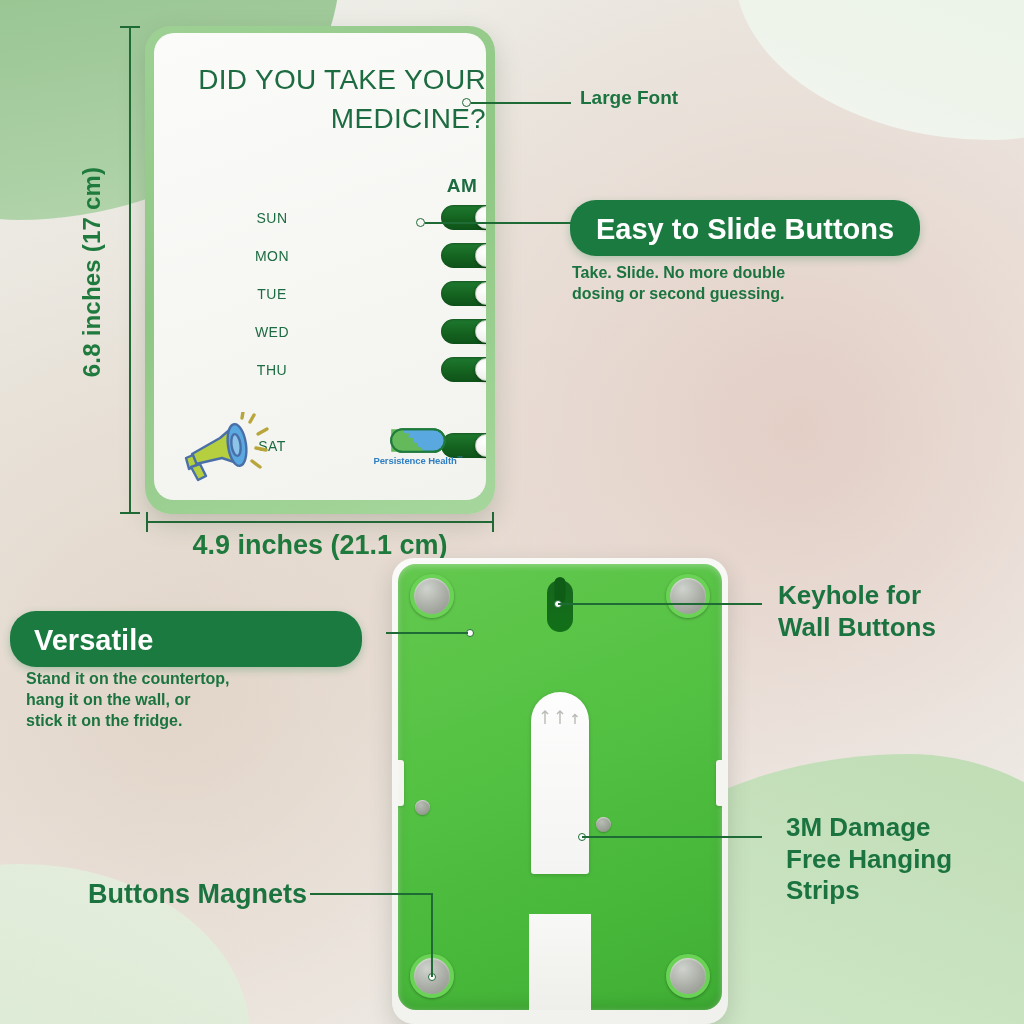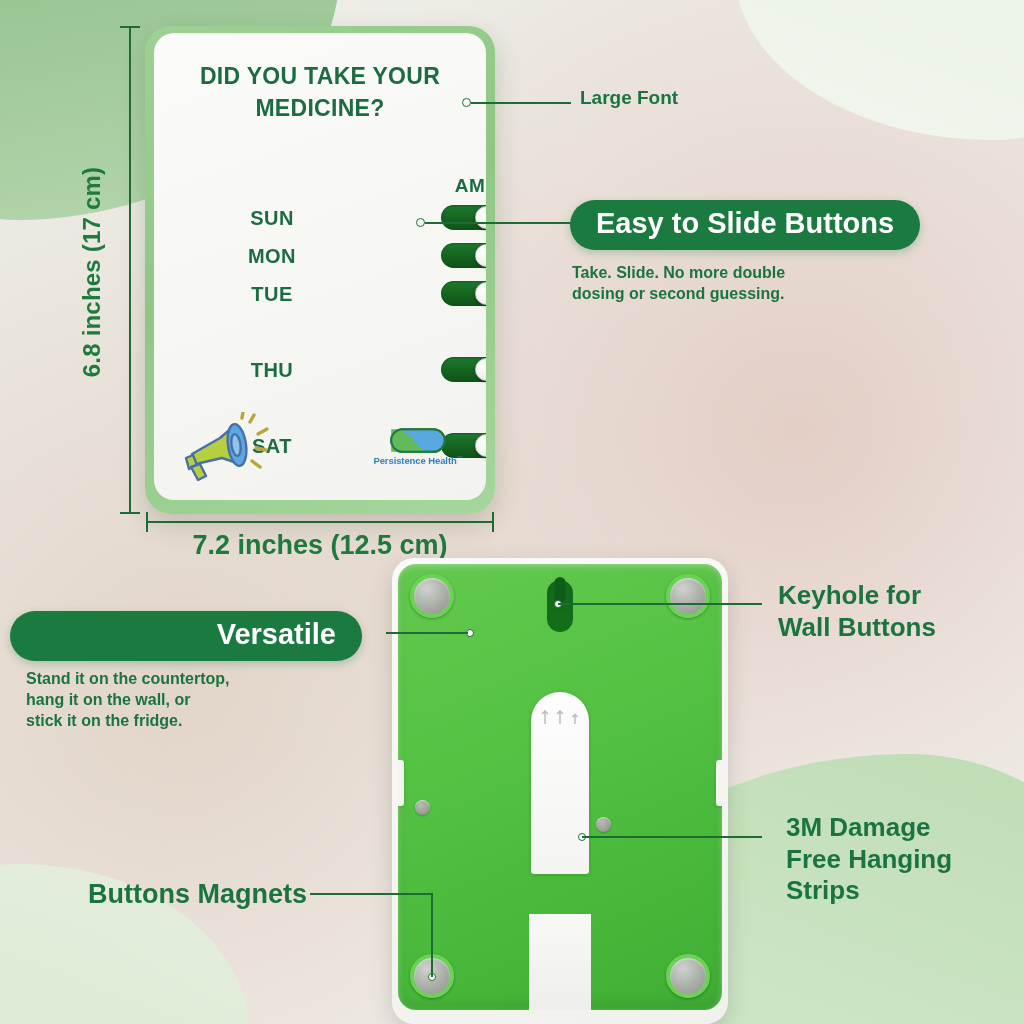--- a/index.html
+++ b/index.html
@@ -63,34 +63,34 @@
     background:linear-gradient(155deg,#9ed094 0%,#8fc785 45%,#a6d69c 100%);
     box-shadow:0 10px 26px rgba(60,80,55,.22);
   }
   .card{
     position:absolute;left:9px;top:7px;right:9px;bottom:14px;
     border-radius:20px;
     background:linear-gradient(160deg,#fbfbf9 0%,#f6f7f3 55%,#f2f3ef 100%);
     overflow:hidden;
   }
   .card-title{
-    position:absolute;left:0;right:0;top:28px;text-align:center;
-    color:#1d6b41;font-weight:700;font-size:23px;line-height:1.38;
+    position:absolute;left:0;right:0;top:28px;text-align:right;
+    color:#1d6b41;font-weight:400;font-size:28px;line-height:1.38;
     letter-spacing:.3px;
   }
   .col-head{
     position:absolute;top:142px;color:#1d6b41;font-weight:800;font-size:19px;
     text-align:center;width:64px;letter-spacing:.6px;
   }
-  .col-head.am{left:284px;}
+  .col-head.am{left:276px;}
 
   .day-row{position:absolute;left:0;width:350px;height:38px;}
   .day-label{
     position:absolute;left:62px;width:112px;text-align:center;
-    color:#1d6b41;font-weight:700;font-size:20px;line-height:26px;
+    color:#1d6b41;font-weight:400;font-size:14px;line-height:26px;
     letter-spacing:.5px;
   }
   .tgl{
     position:absolute;width:58px;height:25px;border-radius:13px;
     background:linear-gradient(180deg,#1f7a30 0%,#14631f 55%,#0e5219 100%);
     box-shadow:inset 0 1px 2px rgba(0,0,0,.28);
   }
   .tgl.am{left:287px;}
   .knob{
     position:absolute;right:1px;top:1px;width:23px;height:23px;border-radius:50%;
@@ -121,24 +121,23 @@
     background:#ffffff;border:1.4px solid #1f6b36;box-sizing:border-box;
   }
 
   .callout-plain{
     position:absolute;color:#1b7440;font-weight:800;font-size:19px;line-height:1.22;
     white-space:pre-line;
   }
   .pill-badge{
     position:absolute;display:inline-block;
     background:#1a7a3f;color:#ffffff;font-weight:800;
-    border-radius:26px;padding:7px 26px 11px 26px;
+    border-radius:26px;padding:13px 26px 11px 26px;
     font-size:29px;line-height:1.12;white-space:nowrap;
     box-shadow:0 3px 9px rgba(26,122,63,.28);
-    text-align:right;
   }
   .sub-text{
     position:absolute;color:#1b7440;font-weight:600;font-size:16px;line-height:1.32;
     white-space:pre-line;
   }
 
   
   .back-wrap{position:absolute;left:392px;top:558px;width:336px;height:466px;}
   .back-white{
     position:absolute;inset:0;border-radius:22px;
@@ -202,21 +201,21 @@
     <div class="dim-v-line"></div>
     <div class="dim-v-cap" style="top:26px;"></div>
     <div class="dim-v-cap" style="top:512px;"></div>
     <div class="dim-v-label">6.8 inches (17 cm)</div>
   </div>
 
   <div>
     <div class="dim-h-line"></div>
     <div class="dim-h-cap" style="left:146px;"></div>
     <div class="dim-h-cap" style="left:492px;"></div>
-    <div class="dim-h-label">7.2 inches (12.5 cm)</div>
+    <div class="dim-h-label">4.9 inches (21.1 cm)</div>
   </div>
 
   <div class="card-frame">
     <div class="card">
 
       <div class="card-title">DID YOU
 TAKE YOUR MEDICINE?</div>
 
       <div class="col-head am">AM</div>
 
@@ -229,20 +228,27 @@
       </div>
       <div class="day-row" style="top:210px;">
         <div class="day-label">MON</div>
         <div class="tgl am">
             <div class="knob"></div>
           </div>
 
       </div>
       <div class="day-row" style="top:248px;">
         <div class="day-label">TUE</div>
+        <div class="tgl am">
+            <div class="knob"></div>
+          </div>
+
+      </div>
+      <div class="day-row" style="top:286px;">
+        <div class="day-label">WED</div>
         <div class="tgl am">
             <div class="knob"></div>
           </div>
 
       </div>
       <div class="day-row" style="top:324px;">
         <div class="day-label">THU</div>
         <div class="tgl am">
             <div class="knob"></div>
           </div>

